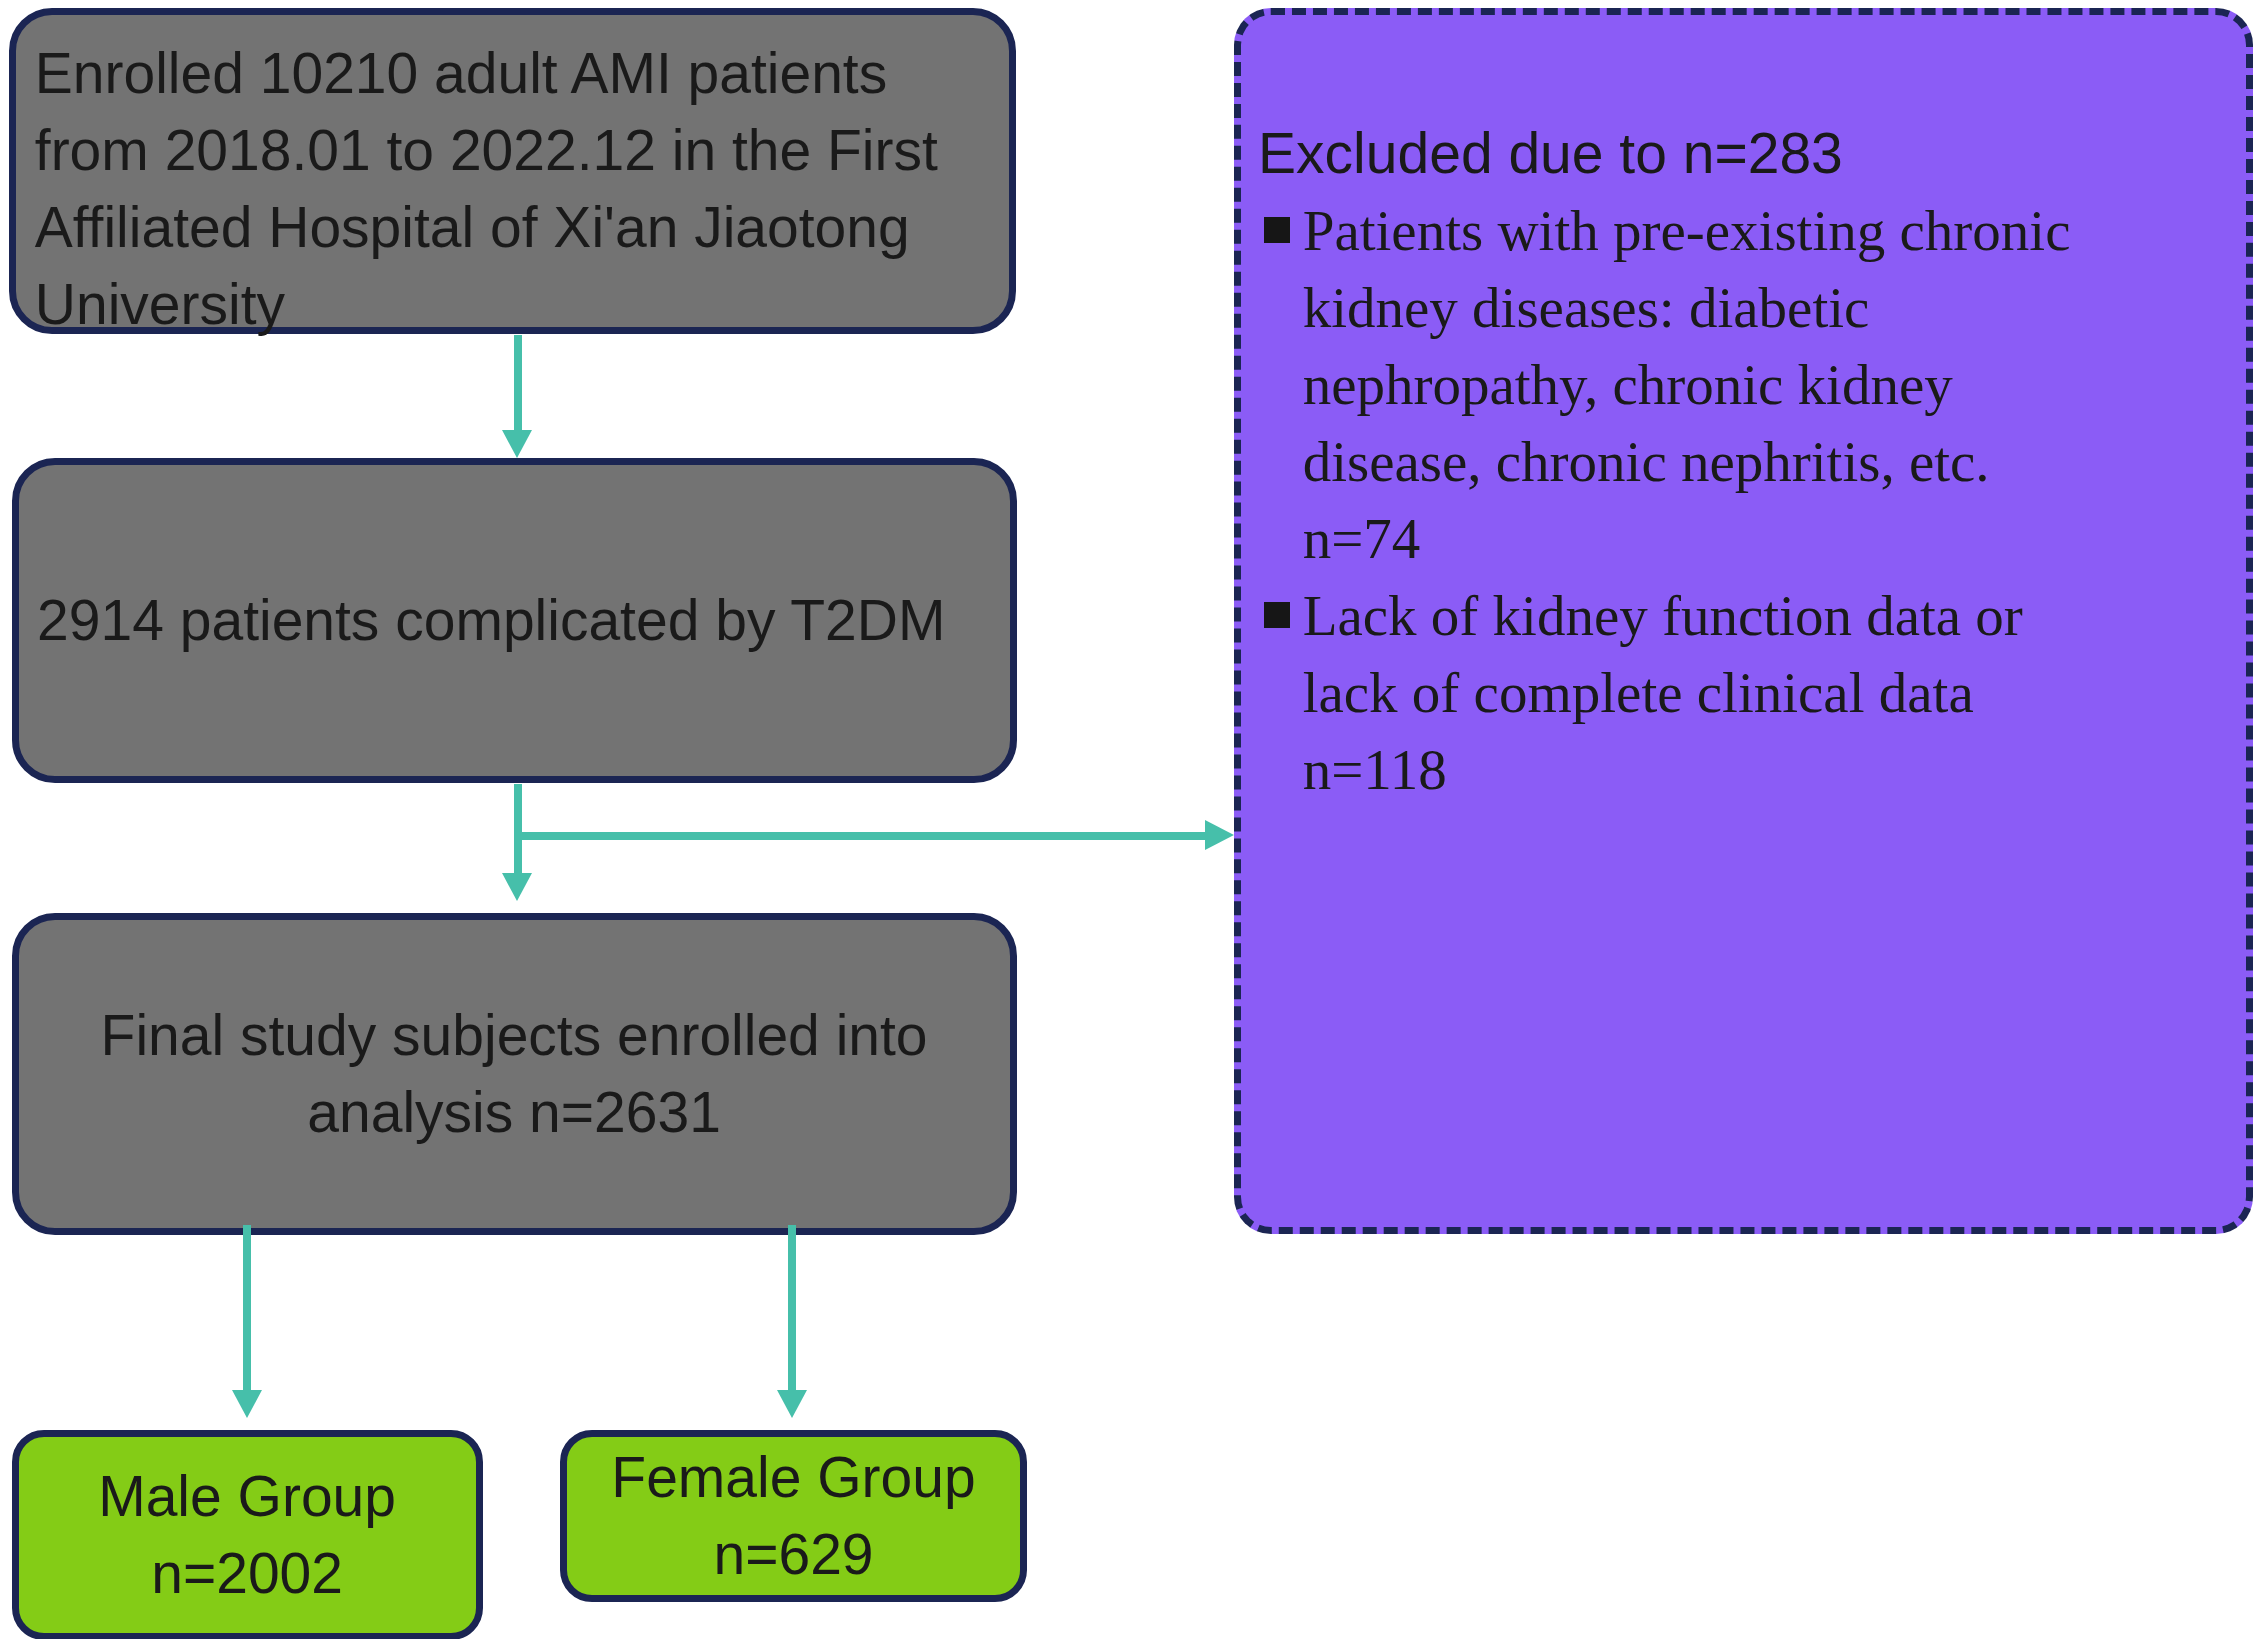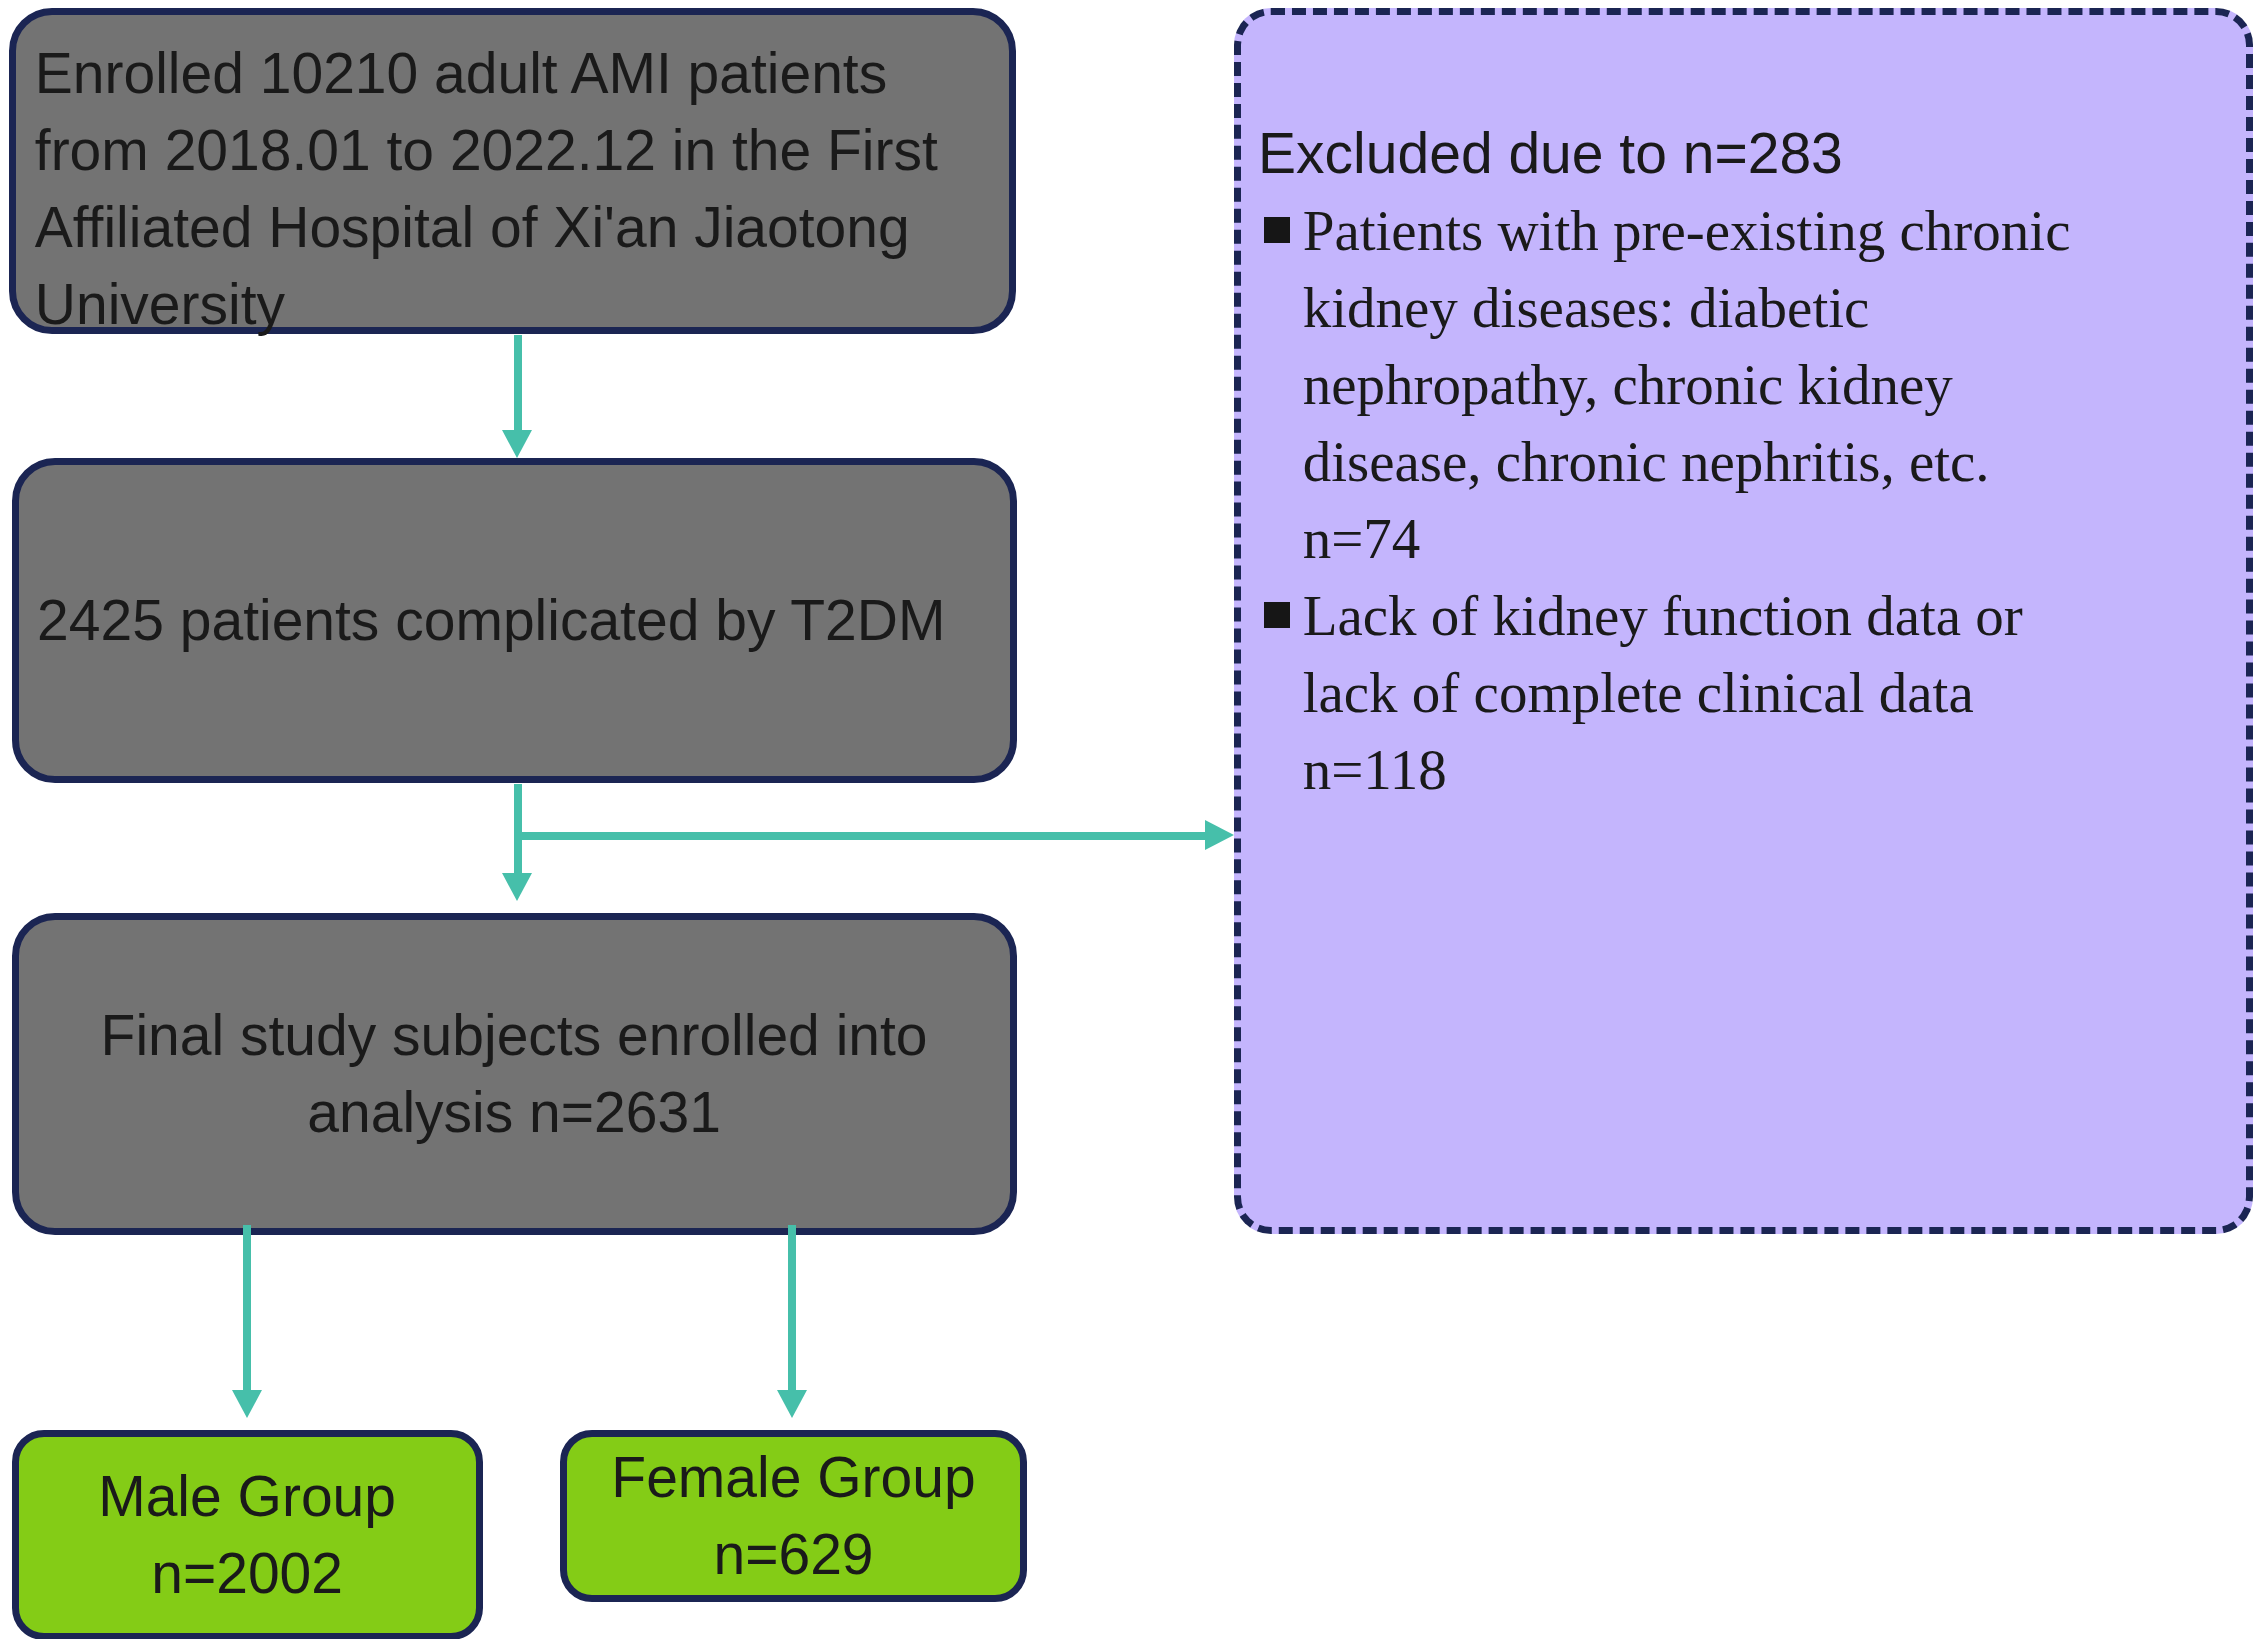--- a/index.html
+++ b/index.html
@@ -26,21 +26,21 @@
   }
   .mint {
     background: #737373;
     border-radius: 43px;
   }
   .grayb {
     background: #84cc16;
     border-radius: 32px;
   }
   .dashedbox {
-    background: #c4b5fd;
+    background: #8b5cf6;
     border: 7.7px dashed #1b2553;
     border-radius: 37px;
   }
   .txt {
     font-size: 57px;
     line-height: 77px;
     white-space: pre;
   }
   .center {
     display: flex;
@@ -112,21 +112,21 @@
     <div class="txt">Enrolled 10210 adult AMI patients
 from 2018.01 to 2022.12 in the First
 Affiliated Hospital of Xi'an Jiaotong
 University</div>
   </div>
 
   <div class="line" style="left:514px; top:335px; width:7.7px; height:96px;"></div>
   <div class="head-down" style="left:502px; top:430px;"></div>
 
   <div class="box mint vcenter" id="box-t2dm">
-    <div class="txt">2425 patients complicated by T2DM</div>
+    <div class="txt">2914 patients complicated by T2DM</div>
   </div>
 
   <div class="line" style="left:514px; top:784px; width:7.7px; height:93px;"></div>
   <div class="head-down" style="left:502px; top:873px;"></div>
   <div class="line" style="left:514px; top:832px; width:692px; height:7.7px;"></div>
   <div class="head-right" style="left:1205px; top:820px;"></div>
 
   <div class="box mint center" id="box-final">
     <div class="txt">Final study subjects enrolled into
 analysis n=2631</div>

